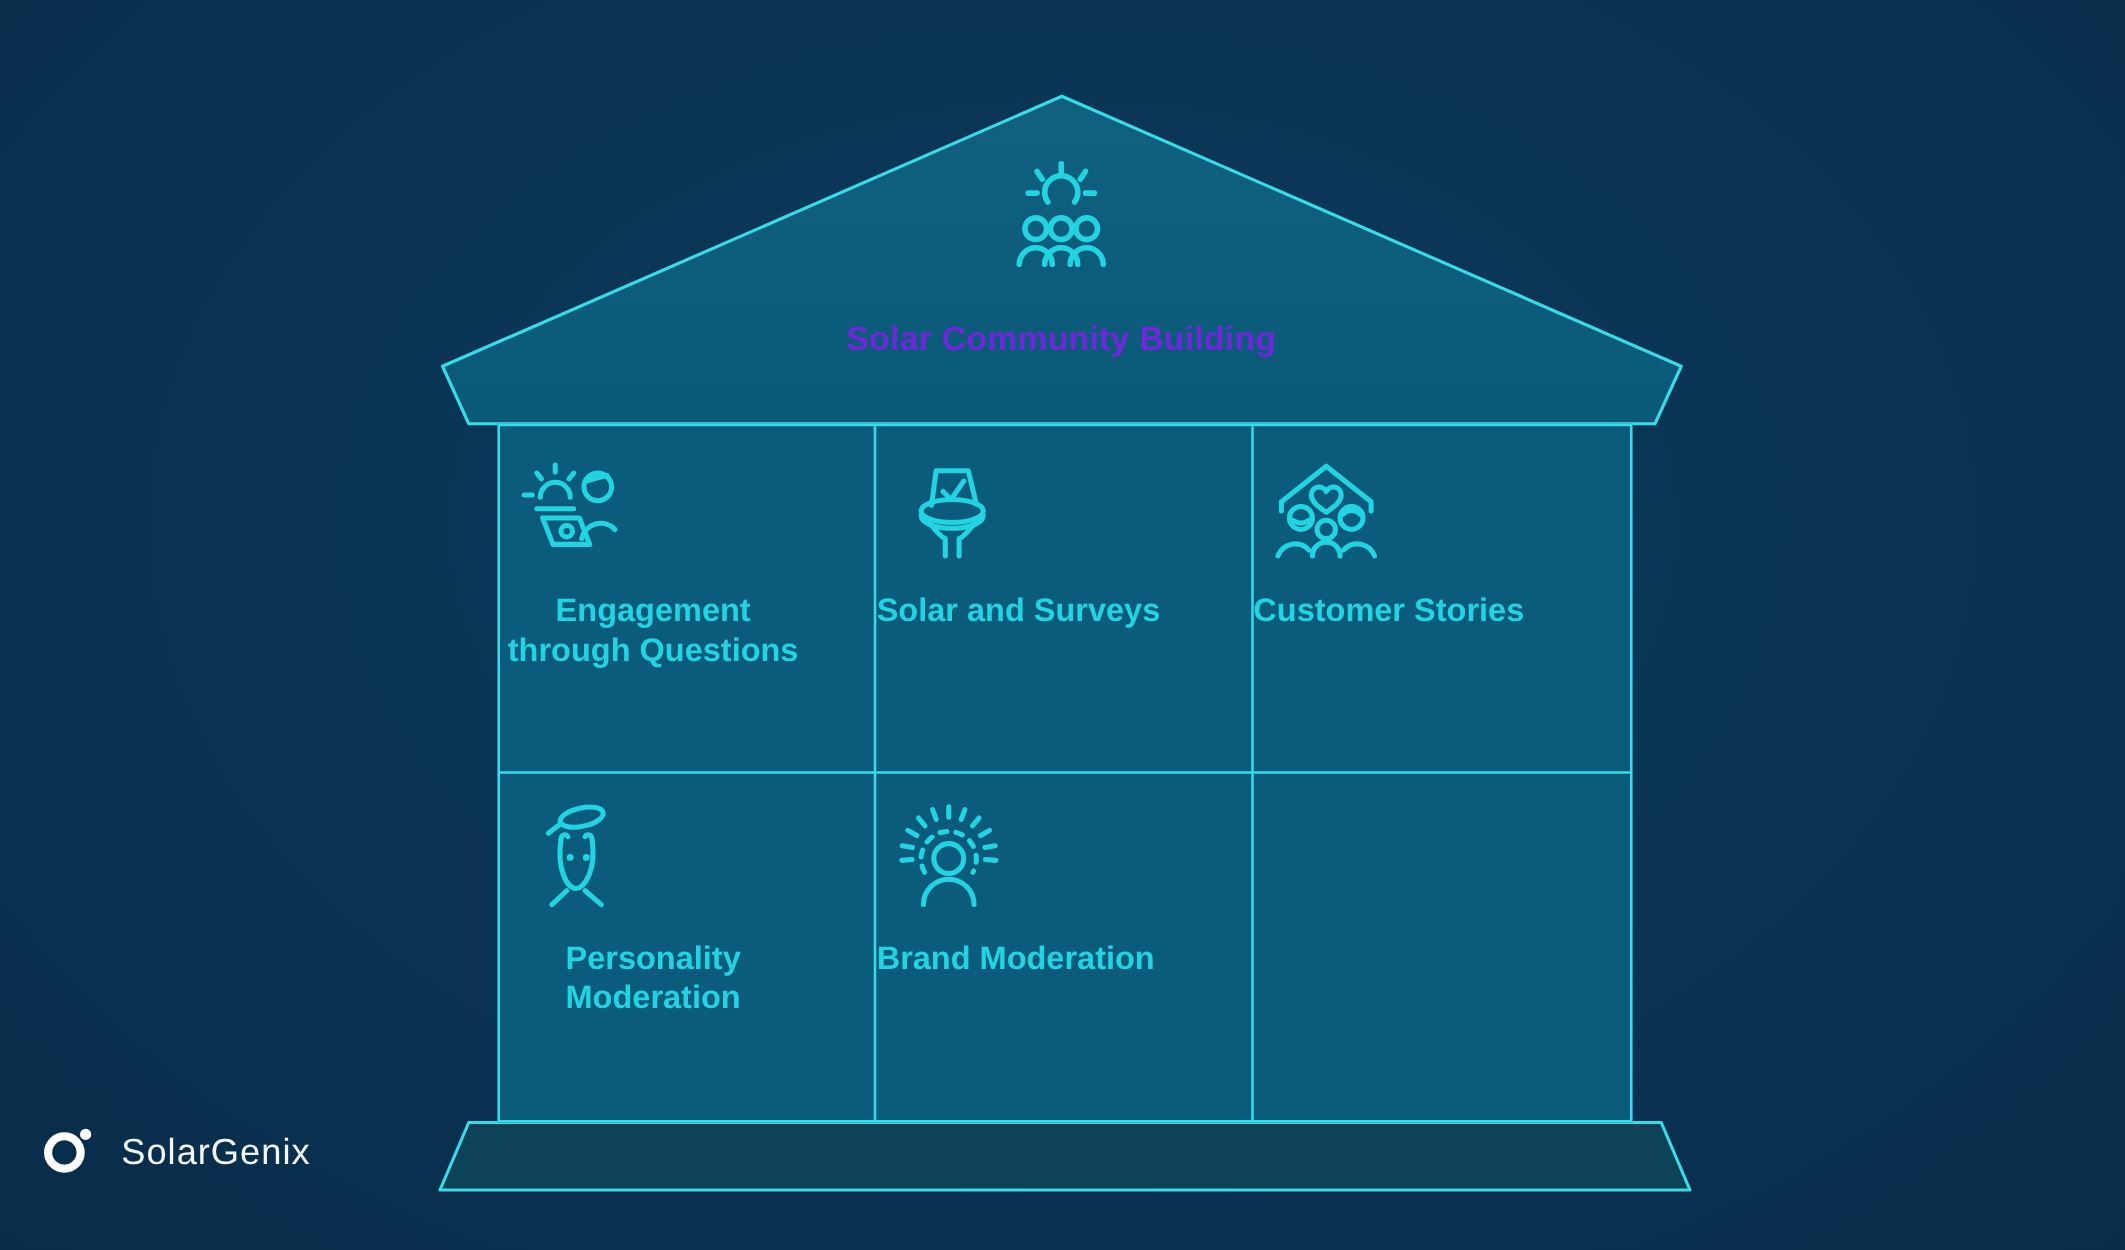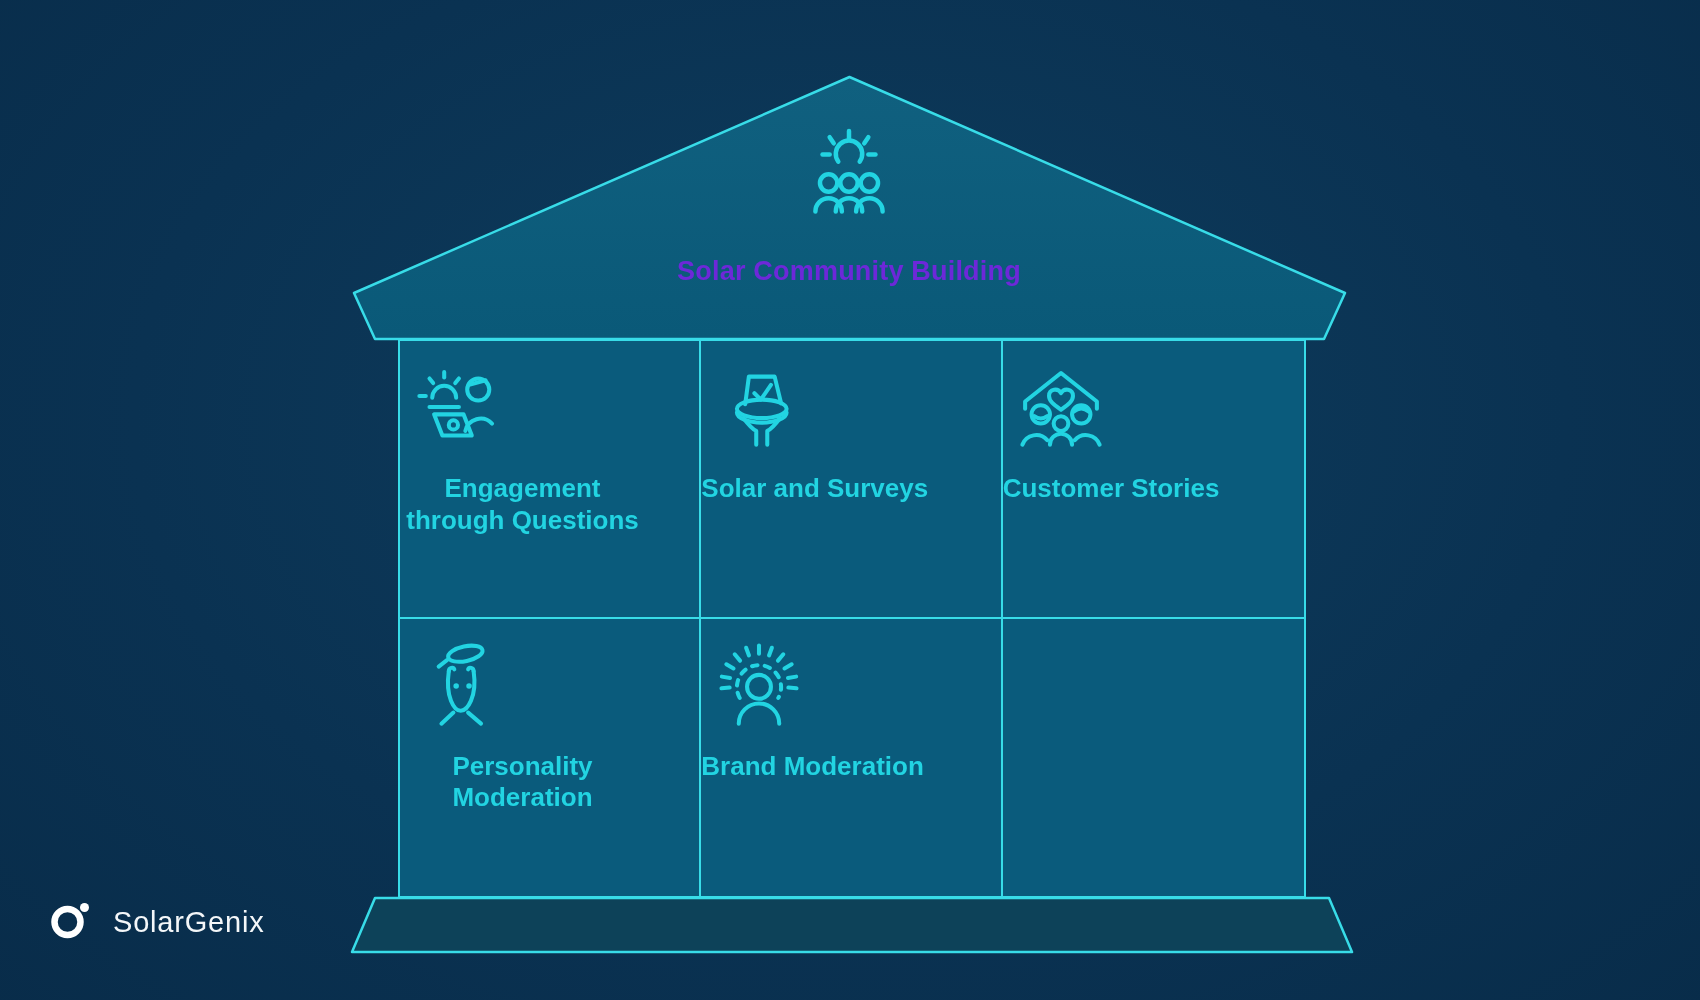--- a/index.html
+++ b/index.html
@@ -35,21 +35,21 @@
   }
 
   
   .roof-icon{position:absolute;left:849px;top:128px;transform:translateX(-50%);color:#22d4e2;}
   .roof-title{
     position:absolute;left:849px;top:256px;transform:translateX(-50%);
     white-space:nowrap;color:#6d28d9;font-weight:700;font-size:27px;letter-spacing:0.2px;
   }
 
   
-  .logo{position:absolute;left:50px;top:897px;display:flex;align-items:center;gap:13px;}
+  .logo{position:absolute;left:34px;top:897px;display:flex;align-items:center;gap:13px;}
   .logo-text{color:#f4f7f9;font-size:29px;font-weight:500;letter-spacing:0.8px;}
 
   .lines{stroke:#38dce8;stroke-width:2.5;stroke-linejoin:round;}
   .icon path,.icon circle,.icon ellipse,.icon line,.icon polyline,.icon polygon{
     fill:none;stroke:currentColor;stroke-width:4.4;stroke-linecap:round;stroke-linejoin:round;
   }
   .icon .dot{fill:currentColor;stroke:none;}
 </style>
 </head>
 <body>

